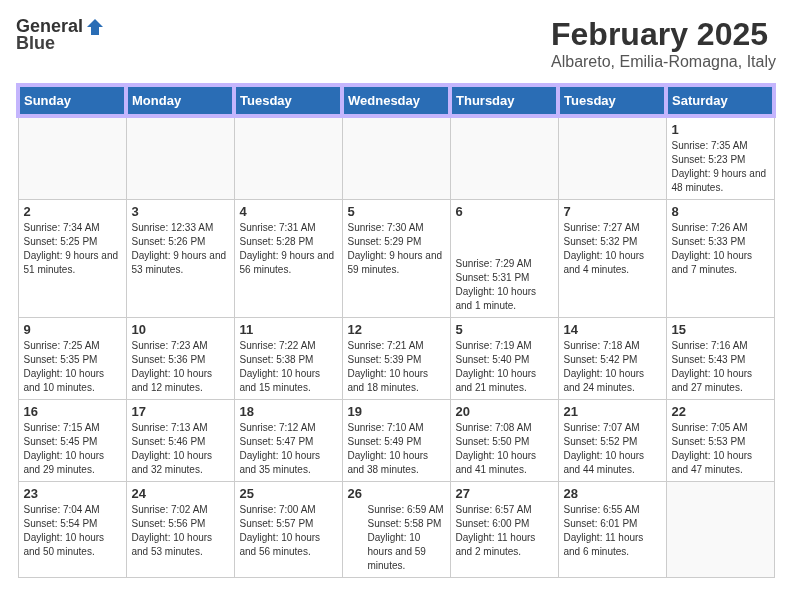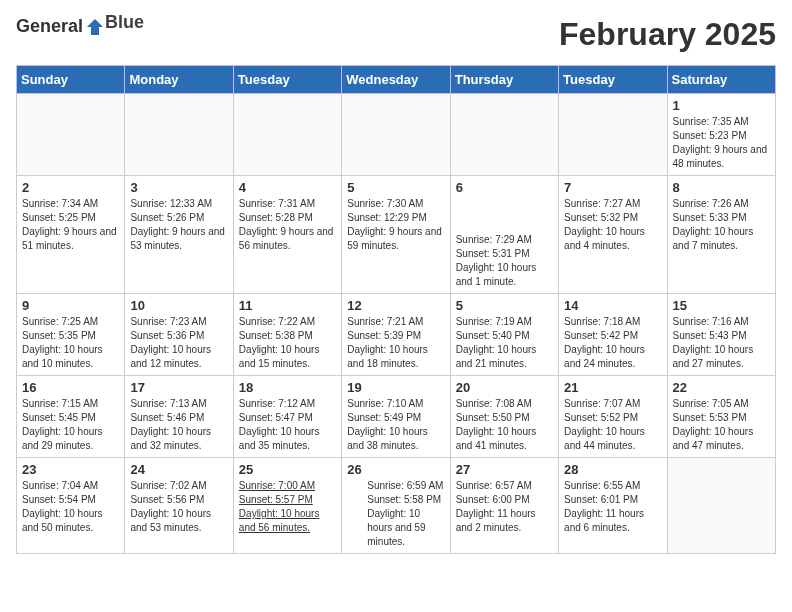--- a/index.html
+++ b/index.html
@@ -11,21 +11,21 @@
       padding: 16px;
     }
     .header-area {
       display: flex;
       justify-content: space-between;
       align-items: flex-start;
       margin-bottom: 12px;
     }
     .logo {
       display: flex;
-      flex-direction: row;
+      flex-direction: column;
       align-items: flex-start;
     }
     .title-area {
       text-align: left;
     }
     .month-year {
       font-size: 32px;
       font-weight: bold;
       color: #333;
     }
@@ -38,21 +38,21 @@
       border-collapse: collapse;
       border: 1px solid #ccc;
     }
     .calendar th {
       background: #2a6db5;
       color: #fff;
       font-size: 13px;
       font-weight: bold;
       padding: 6px 4px;
       text-align: left;
-      border: 1px solid #c4b5fd;
+      border: 4px solid #c4b5fd;
     }
     .calendar td {
       vertical-align: top;
       border: 1px solid #ccc;
       padding: 4px 5px;
       min-height: 85px;
       width: 108px;
       font-size: 10.5px;
       color: #333;
       background: #fff;
@@ -84,20 +84,21 @@
     <div class="logo-row">
       <span style="font-size:18px;font-weight:bold;color:#333;">General</span>
       <svg width="20" height="20" viewBox="0 0 20 20" style="margin-left:2px;margin-top:0px;">
         <polygon points="10,2 18,10 14,10 14,18 6,18 6,10 2,10" fill="#2a6db5"></polygon>
       </svg>
     </div>
     <span style="font-size:18px;font-weight:bold;color:#404040;margin-top:-4px;">Blue</span>
   </div>
   <div class="title-area">
     <div class="month-year">February 2025</div>
+    <div class="location">Albareto, Emilia-Romagna, Italy</div>
   </div>
 </div>
 
 <table class="calendar">
   <thead>
     <tr>
     <th>Sunday</th>
         <th>Monday</th>
         <th>Tuesday</th>
         <th>Wednesday</th>
@@ -136,21 +137,21 @@
         </td>
         <td>
           <span class="day-number">4</span>
           <div class="day-info" style="white-space: pre-line;">Sunrise: 7:31 AM
 Sunset: 5:28 PM
 Daylight: 9 hours and 56 minutes.</div>
         </td>
         <td>
           <span class="day-number">5</span>
           <div class="day-info" style="white-space: pre-line;">Sunrise: 7:30 AM
-Sunset: 12:29 PM
+Sunset: 5:29 PM
 Daylight: 9 hours and 59 minutes.</div>
         </td>
         <td>
           <span class="day-number">6</span>
           <div class="day-info" style="white-space: pre-line; margin-top: 38px;">Sunrise: 7:29 AM
 Sunset: 5:31 PM
 Daylight: 10 hours and 1 minute.</div>
         </td>
         <td>
           <span class="day-number">7</span>
@@ -261,21 +262,21 @@
 Daylight: 10 hours and 50 minutes.</div>
         </td>
         <td>
           <span class="day-number">24</span>
           <div class="day-info" style="white-space: pre-line;">Sunrise: 7:02 AM
 Sunset: 5:56 PM
 Daylight: 10 hours and 53 minutes.</div>
         </td>
         <td>
           <span class="day-number">25</span>
-          <div class="day-info" style="white-space: pre-line; text-decoration: underline;">Sunrise: 7:00 AM
+          <div class="day-info" style="white-space: pre-line;">Sunrise: 7:00 AM
 Sunset: 5:57 PM
 Daylight: 10 hours and 56 minutes.</div>
         </td>
         <td>
           <span class="day-number">26</span>
           <div class="day-info" style="white-space: pre-line; margin-left: 20px;">Sunrise: 6:59 AM
 Sunset: 5:58 PM
 Daylight: 10 hours and 59 minutes.</div>
         </td>
         <td>

